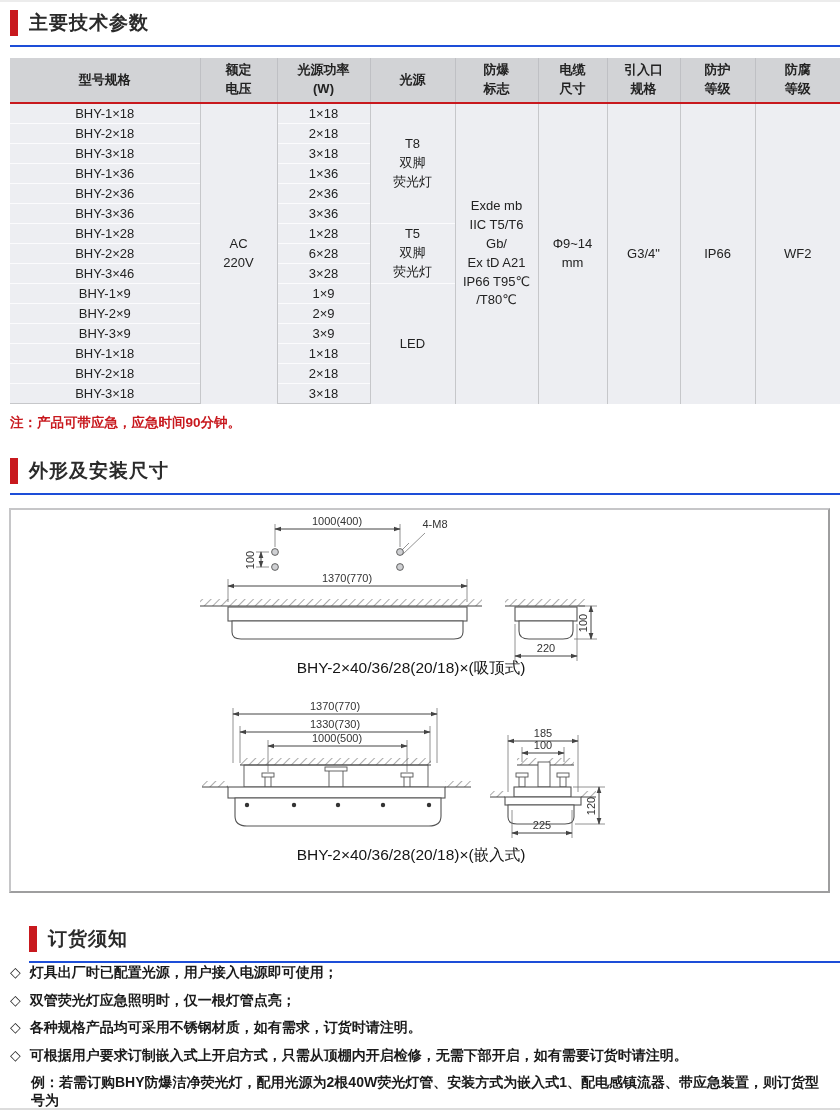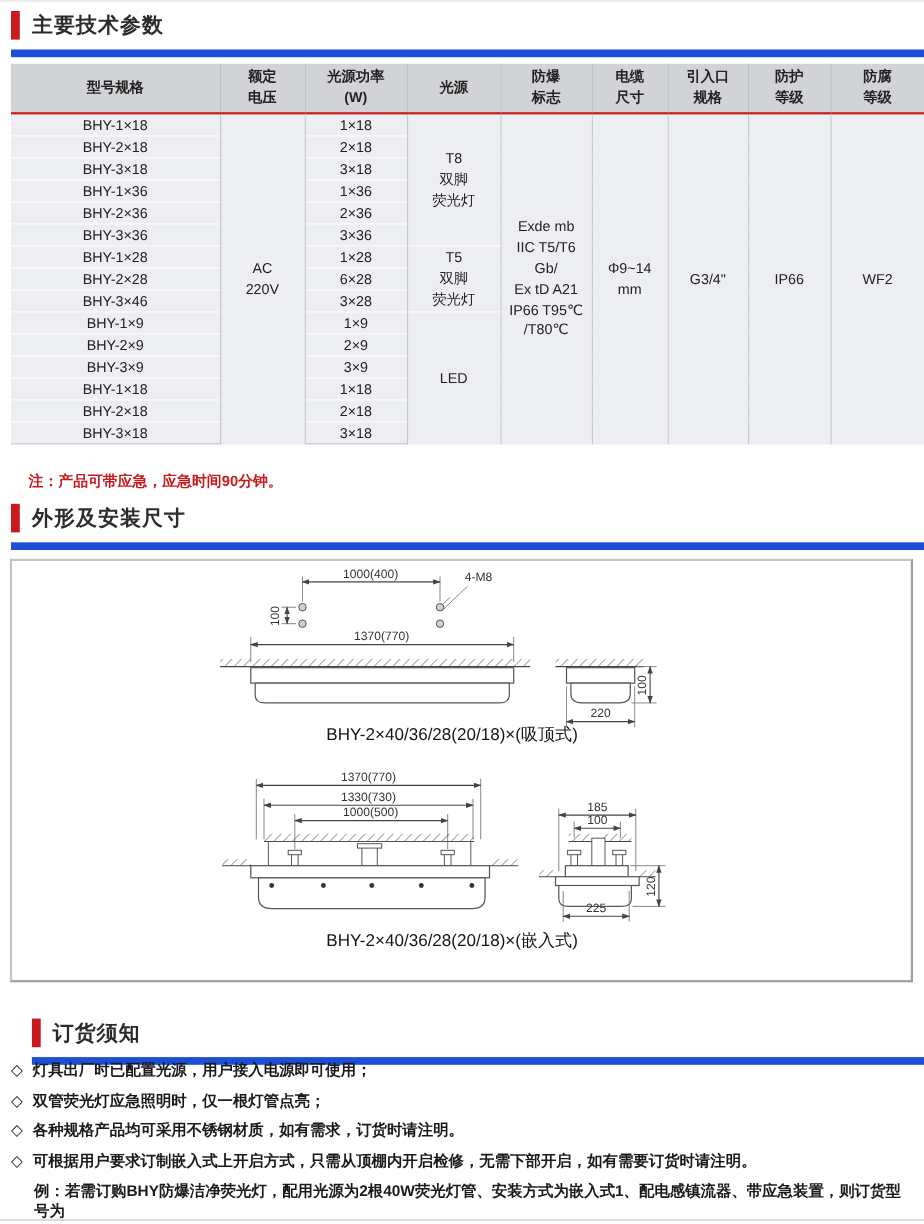--- a/index.html
+++ b/index.html
@@ -3,38 +3,38 @@
 <meta charset="utf-8">
 <style>
   html,body{margin:0;padding:0;background:#fff;}
   .page{position:relative;width:840px;height:1113px;background:#fff;overflow:hidden;
         font-family:"Liberation Sans","DejaVu Sans",sans-serif;color:#222;}
   .topline{position:absolute;top:0;left:0;width:840px;height:2px;background:#ececec;}
   .botline{position:absolute;top:1108px;left:0;width:840px;height:2px;background:#dcdcdc;}
 
   
   .sec{position:absolute;left:10px;right:0;}
-  .sec-head{display:flex;gap:11px;border-bottom:7px solid #1d4ed8;padding-bottom:9px;}
+  .sec-head{display:flex;gap:11px;border-bottom:2px solid #1d4ed8;padding-bottom:9px;}
   .bar{width:8px;height:26px;background:#c8191e;flex:0 0 auto;}
   .sec-title{font-size:19px;font-weight:700;color:#2b2b2b;letter-spacing:1px;}
 
   
   table.spec{position:absolute;top:58px;left:10px;width:830px;border-collapse:collapse;table-layout:fixed;}
   table.spec th{background:#d2d3d6;font-size:13px;font-weight:600;color:#222;
       border-right:1px solid #bfc0c4;border-bottom:2px solid #c8191e;height:44px;
       text-align:center;vertical-align:middle;padding:0 2px;}
   table.spec td{background:#edeef2;font-size:13px;color:#222;text-align:center;vertical-align:middle;
       border-right:1px solid #c6c7ca;border-top:1px solid #fbfbfd;height:19px;padding:0 6px;}
   table.spec th:last-child,table.spec td.last{border-right:none;}
   table.spec tbody tr:first-child td{border-top:none;}
   table.spec tbody tr:last-child td{border-bottom:1px solid #c6c7ca;}
   .ml{white-space:pre-line;line-height:1.45;}
   td.exmark{font-size:12px;}
 
-  .note{position:absolute;top:414px;left:26px;font-size:13.5px;font-weight:700;color:#c8191e;margin-top:15px;}
+  .note{position:absolute;top:414px;left:10px;font-size:13.5px;font-weight:700;color:#c8191e;}
 
   
   .drawbox{position:absolute;top:508px;left:9px;width:817px;height:381px;
       border:2px solid;border-color:#c6c6c8 #9e9e9f #9e9e9f #c6c6c8;background:#fff;}
   .drawbox svg{display:block;}
   .dim{stroke:#444;stroke-width:1;}
   .ext{stroke:#777;stroke-width:0.8;}
   .out{fill:#fff;stroke:#555;stroke-width:1.1;}
   .thin{fill:none;stroke:#555;stroke-width:0.9;}
   .dimtxt{font-family:"Liberation Sans","DejaVu Sans",sans-serif;font-size:11px;fill:#333;text-anchor:middle;}

